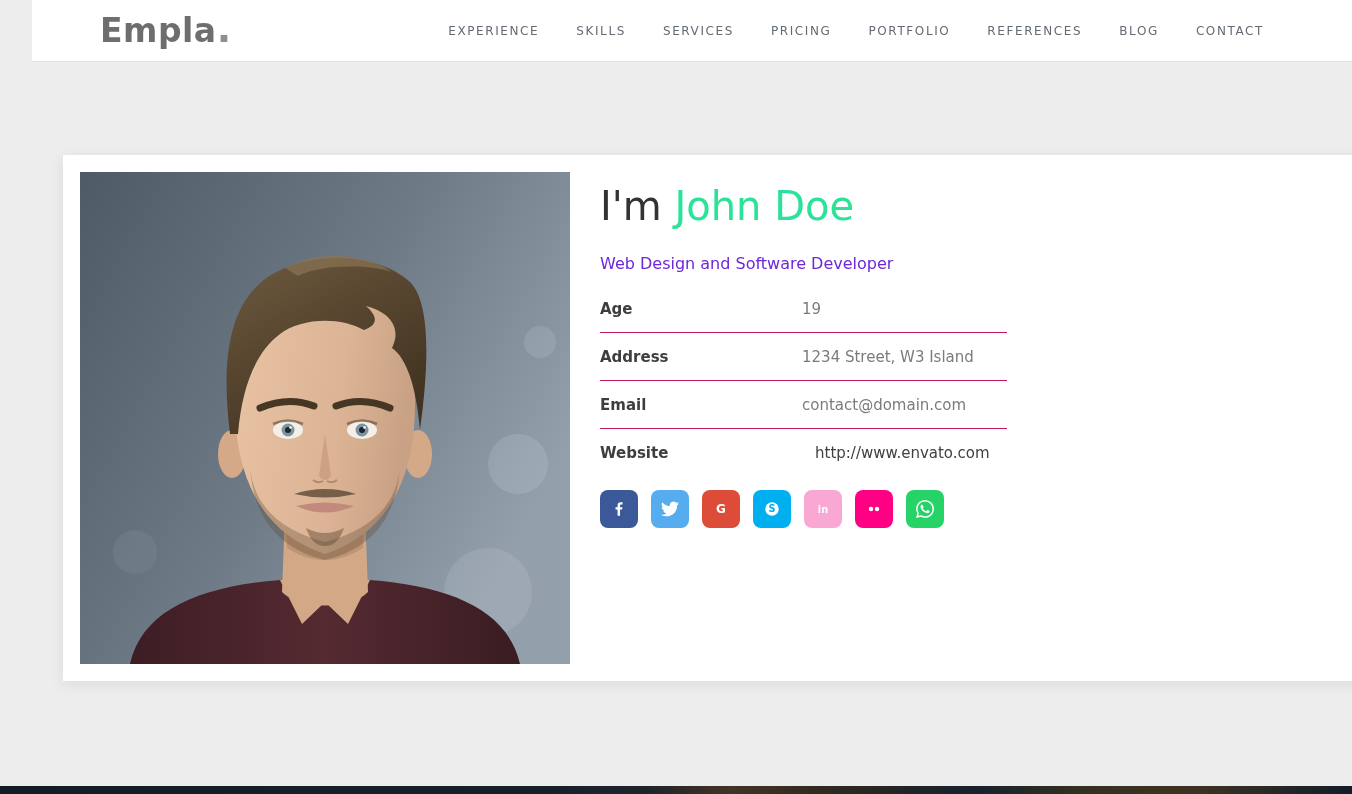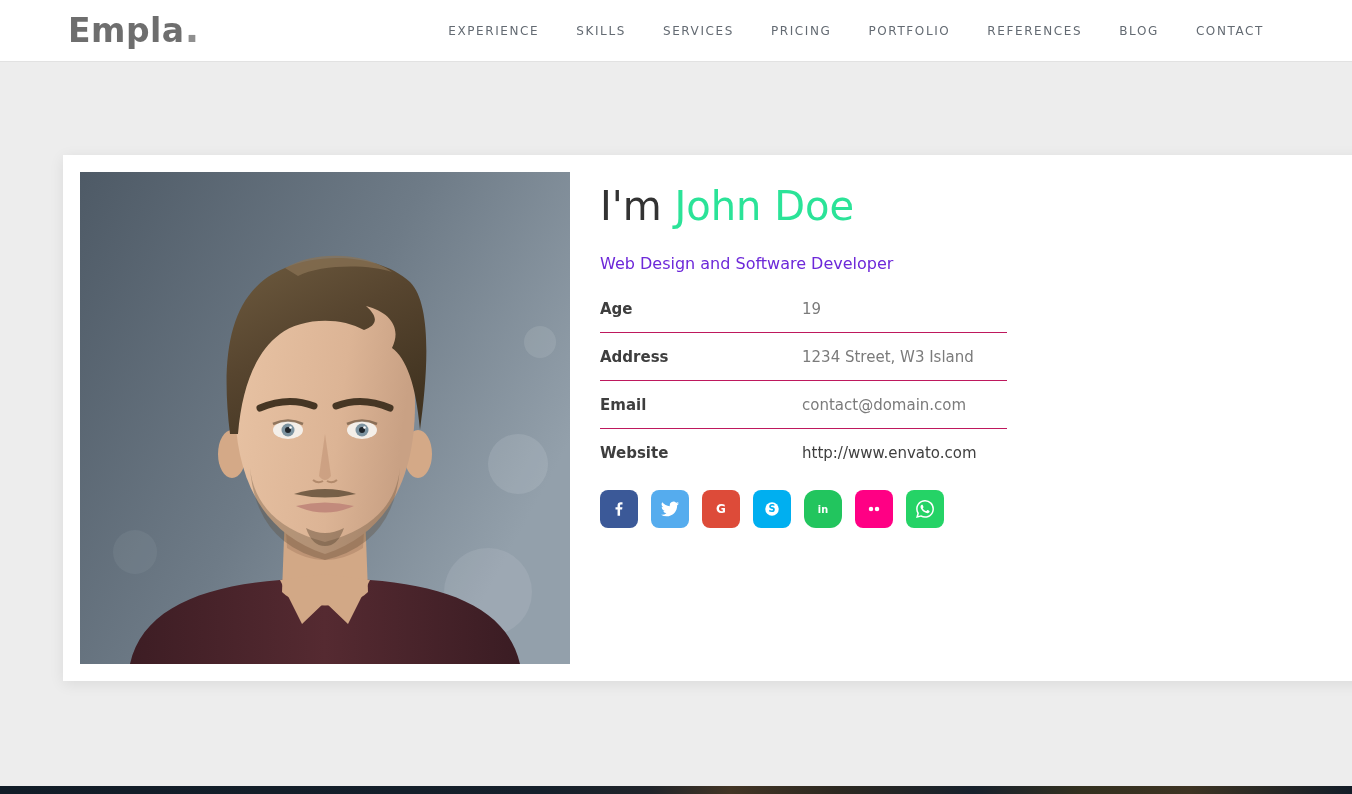--- a/index.html
+++ b/index.html
@@ -12,20 +12,21 @@
   }
 
   
   .site-header {
     height: 62px;
     background: #ffffff;
     border-bottom: 1px solid #e2e2e2;
     display: flex;
     align-items: center;
     padding: 0 88px 0 68px;
+    margin-left: 32px;
   }
   .logo {
     font-size: 33px;
     font-weight: 700;
     color: #6e6e6e;
     letter-spacing: 0.5px;
     cursor: pointer;
     white-space: nowrap;
   }
   .logo .logo-dot {
@@ -84,21 +85,21 @@
     color: #6d28d9;
   }
 
   .details { margin-top: 12px; }
   .detail-row {
     display: flex;
     padding: 15px 0 14px 0;
     border-bottom: 1px solid #be185d;
     font-size: 15px;
   }
-  .detail-row:last-child { border-bottom: none; }
+  .detail-row:last-child { border-bottom: none; gap: 13px; }
   .detail-label {
     width: 202px;
     font-weight: 700;
     color: #3e3e3e;
   }
   .detail-value { color: #7b7b7b; }
   .detail-value.link { color: #404040; cursor: pointer; }
 
   
   .social-row {
@@ -116,21 +117,21 @@
   }
   .social-btn svg { width: 18px; height: 18px; }
   .social-btn svg text {
     font-family: "DejaVu Sans", "Liberation Sans", sans-serif;
     font-weight: bold;
   }
   .sb-facebook { background: #3b5998; }
   .sb-twitter  { background: #55acee; }
   .sb-google   { background: #dd4b39; }
   .sb-skype    { background: #00aff0; }
-  .sb-linkedin { background: #22c55e; border-radius: 12px; }
+  .sb-linkedin { background: #f9a8d4; }
   .sb-flickr   { background: #ff0084; }
   .sb-whatsapp { background: #25d366; }
 
   
   .next-section-strip {
     position: absolute;
     left: 0; bottom: 0;
     width: 100%; height: 8px;
     background: linear-gradient(90deg,
       #111c27 0%, #15202b 40%, #20242a 48%,

